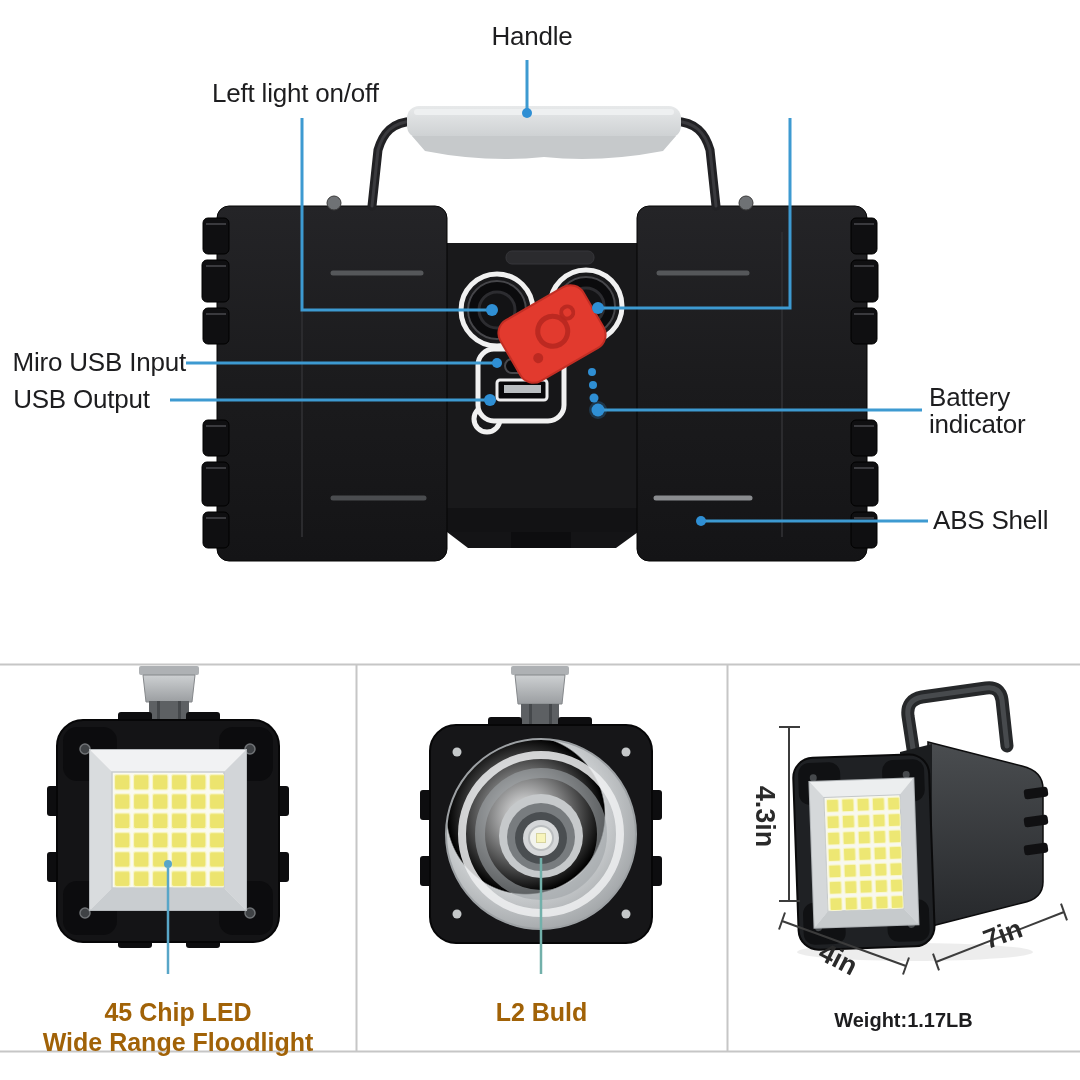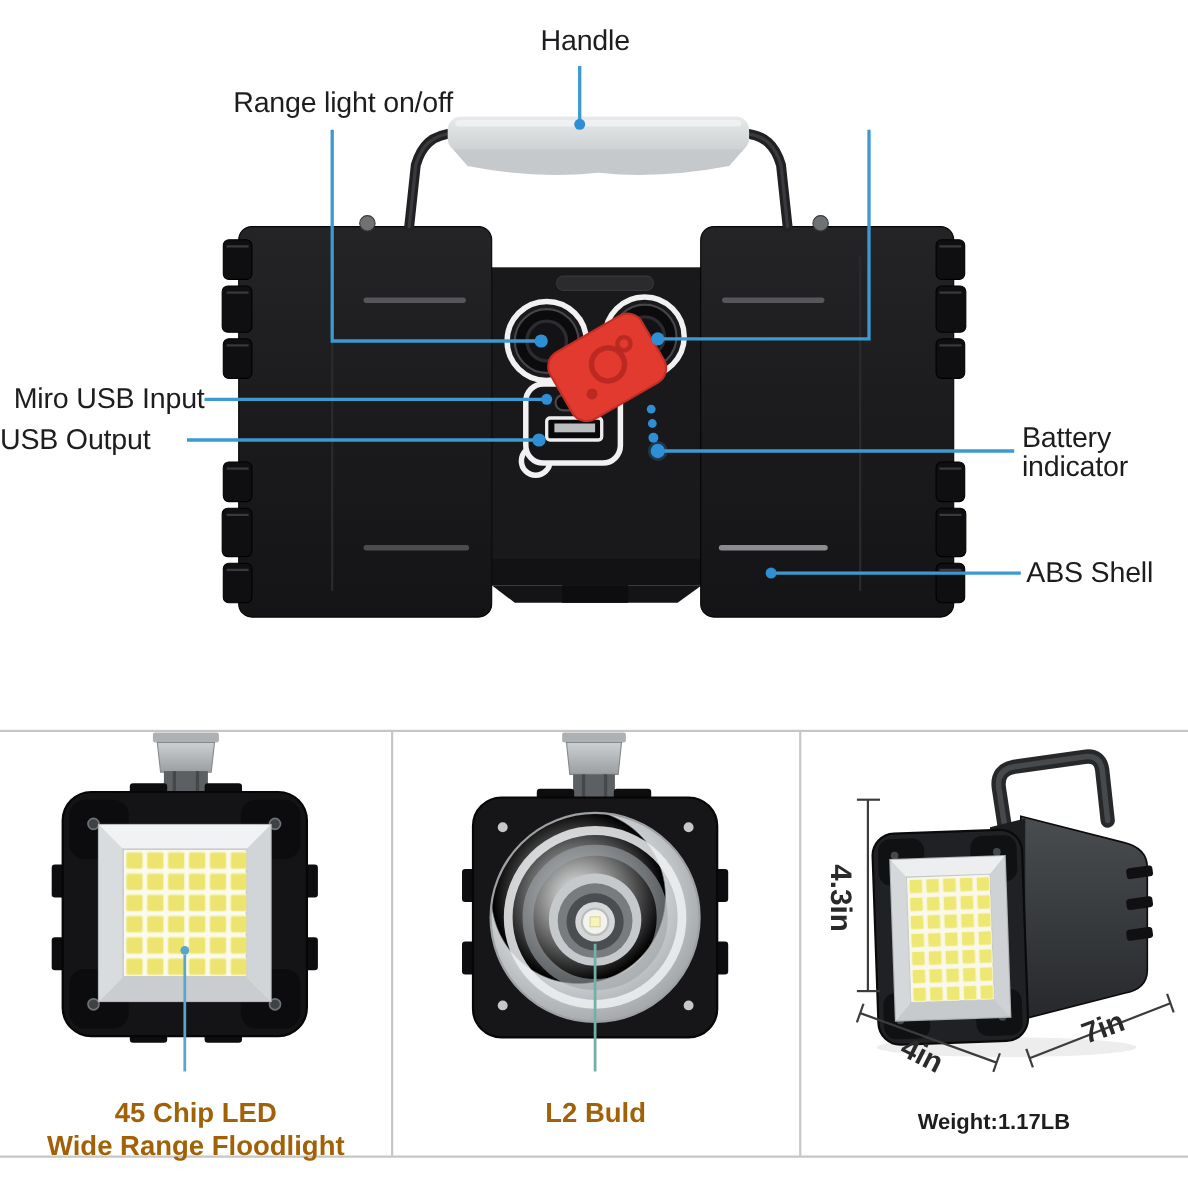--- a/index.html
+++ b/index.html
@@ -149,23 +149,23 @@
       <circle cx="527" cy="113" r="5"></circle>
         <circle cx="492" cy="310" r="6"></circle>
         <circle cx="598" cy="308" r="6"></circle>
       <circle cx="497" cy="363" r="5"></circle>
         <circle cx="490" cy="400" r="6"></circle>
         <circle cx="701" cy="521" r="5"></circle>
     </g>
   </svg>
 
   <div class="lbl" style="left:452px;top:23px;width:160px;text-align:center">Handle</div>
-  <div class="lbl" style="left:212px;top:80px">Range light on/off</div>
+  <div class="lbl" style="left:212px;top:80px">Left light on/off</div>
   <div class="lbl" style="left:6px;top:349px;width:180px;text-align:right">Miro USB Input</div>
-  <div class="lbl" style="left:0;top:386px;width:163px;text-align:left">USB Output</div>
+  <div class="lbl" style="left:0;top:386px;width:163px;text-align:center">USB Output</div>
   <div class="lbl wrap" style="left:929px;top:384px;width:122px">Battery indicator</div>
   <div class="lbl" style="left:933px;top:507px">ABS Shell</div>
 
   <svg width="1080" height="395" viewBox="0 663 1080 395" style="left:0;top:663px">
     <defs>
       <pattern id="led" width="19" height="19.3" patternUnits="userSpaceOnUse" x="113" y="773">
         <rect x="1.5" y="1.5" width="15.5" height="15.5" rx="2" fill="#ece46e" stroke="#f8f6c8" stroke-width="1.2"></rect>
       </pattern>
       <pattern id="led2" width="15.3" height="16.4" patternUnits="userSpaceOnUse" x="827" y="797">
         <rect x="1.2" y="1.2" width="12.2" height="12.8" rx="1.5" fill="#ede773" stroke="#f9f7cf" stroke-width="1"></rect>

